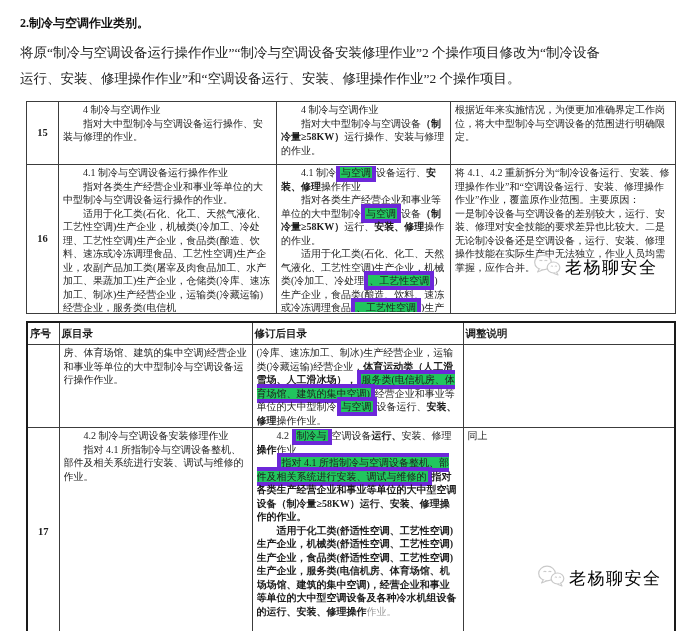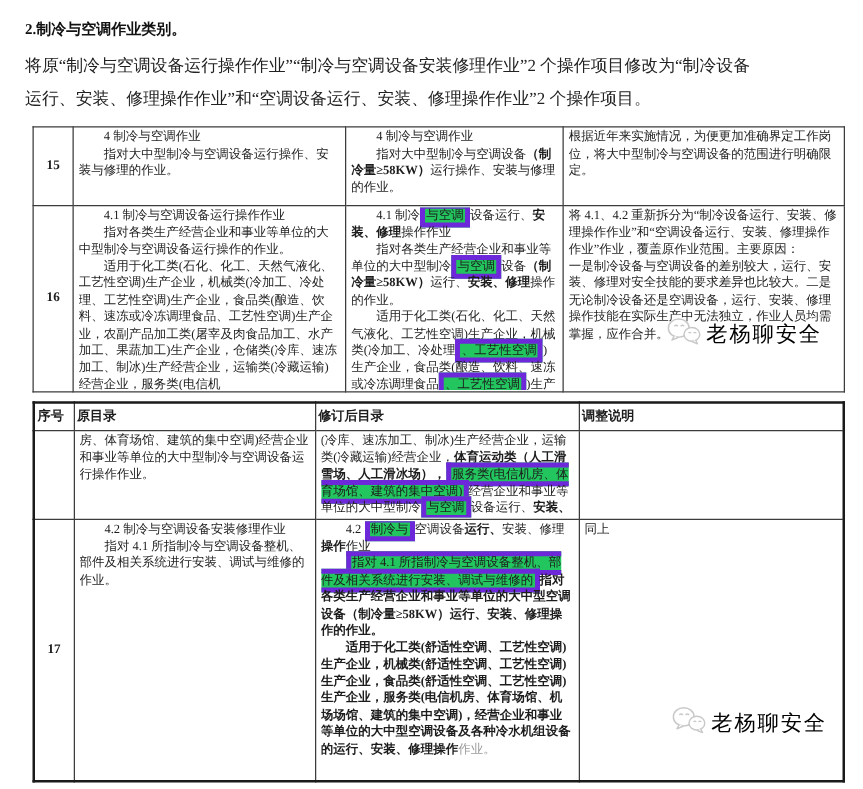--- a/index.html
+++ b/index.html
@@ -11,21 +11,21 @@
   table{border-collapse:collapse;table-layout:fixed;margin-left:26px;background:#fff;}
   .t1{width:649px;}
   .t2{width:648px;border:2px solid #1a1a1a;margin-top:7px;}
   td,th{border:1px solid #3c3c3c;padding:1px 4px;vertical-align:top;
         font-size:10px;line-height:13.5px;word-break:break-all;}
   th{font-weight:700;text-align:left;font-size:10.5px;padding:4px 2px;line-height:13px;}
   td.no{text-align:center;vertical-align:middle;font-weight:700;font-size:10.5px;}
   .cellbox{overflow:hidden;}
   .h-r15{height:60px;}
   .h-r16{height:146px;}
-  .h-cont{height:68px;}
+  .h-cont{height:80px;}
   .h-r17{height:206px;}
   .cellbox p{margin:0;}
   .cellbox p.ind{text-indent:2em;}
   .s-n{}
   .s-b{font-weight:700;}
   .s-x{background:#22c55e;border:4px solid #6d28d9;padding:0 1px;}
   .s-l{color:#9a9a9a;text-align:center;}
   .wm{position:absolute;display:flex;align-items:center;gap:4px;
       color:#000000;font-size:17px;letter-spacing:1.5px;pointer-events:none;
       font-family:"Liberation Sans","DejaVu Sans",sans-serif;}

